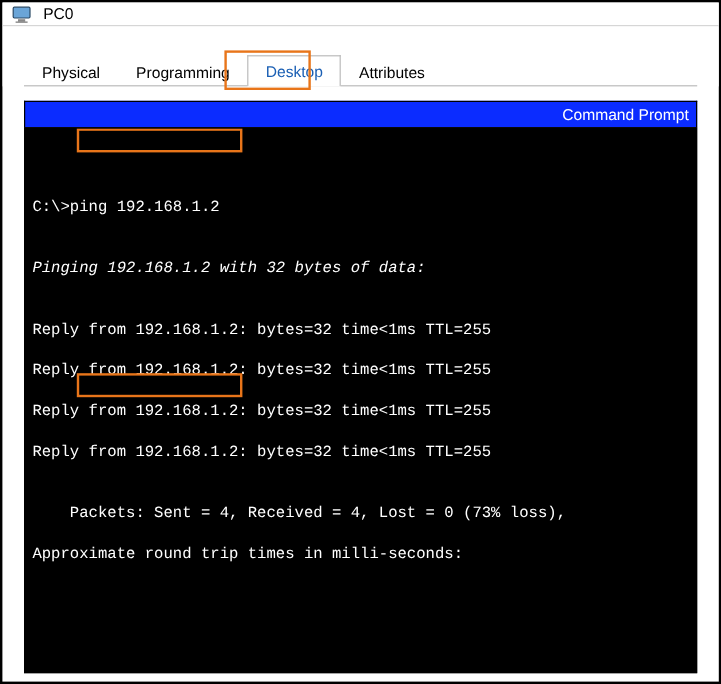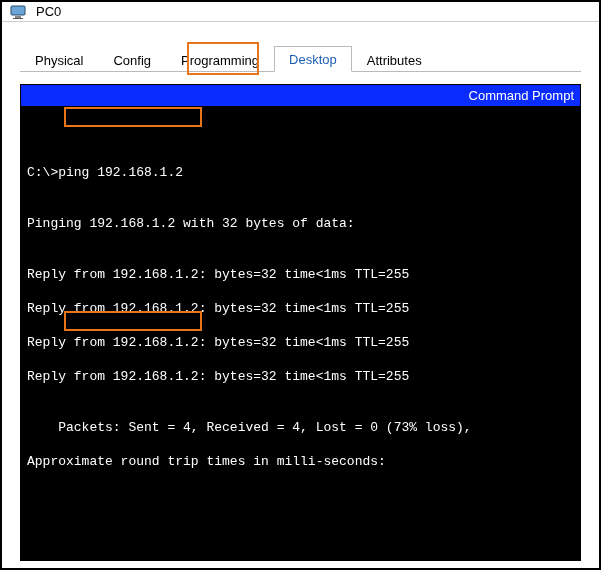--- a/index.html
+++ b/index.html
@@ -127,37 +127,36 @@
       <rect x="5" y="11" width="6" height="2" fill="#888"></rect>
       <rect x="3" y="13" width="10" height="1" fill="#555"></rect>
     </svg>
   </span>
   <span class="title-text">PC0</span>
 </div>
 
 <div class="tab-area">
   <div class="tabs">
     <div class="tab">Physical</div>
-    <div class="tab">Config</div>
     <div class="tab">Programming</div>
     <div class="tab active">Desktop</div>
     <div class="tab">Attributes</div>
     <div class="tab-highlight hl-tab"></div>
   </div>
   <div class="tab-baseline"></div>
 </div>
 
 <div class="content-area">
   <div class="cmd-titlebar">Command Prompt</div>
   <div class="terminal">
     <div class="hl-ping p1"></div>
     <div class="hl-ping p2"></div>
 <span style="display: block;">C:\&gt;ping 192.168.1.2</span>
 <span style="display: block;"></span>
-<span style="display: block;">Pinging 192.168.1.2 with 32 bytes of data:</span>
+<span style="display: block; font-style: italic;">Pinging 192.168.1.2 with 32 bytes of data:</span>
 <span style="display: block;"></span>
 <span style="display: block;">Reply from 192.168.1.2: bytes=32 time&lt;1ms TTL=255</span>
 <span style="display: block;">Reply from 192.168.1.2: bytes=32 time&lt;1ms TTL=255</span>
 <span style="display: block;">Reply from 192.168.1.2: bytes=32 time&lt;1ms TTL=255</span>
 <span style="display: block;">Reply from 192.168.1.2: bytes=32 time&lt;1ms TTL=255</span>
 <span style="display: block;"></span>
 <span style="display: block;">    Packets: Sent = 4, Received = 4, Lost = 0 (73% loss),</span>
 <span style="display: block;">Approximate round trip times in milli-seconds:</span>
 <span style="display: block;"></span>
 

